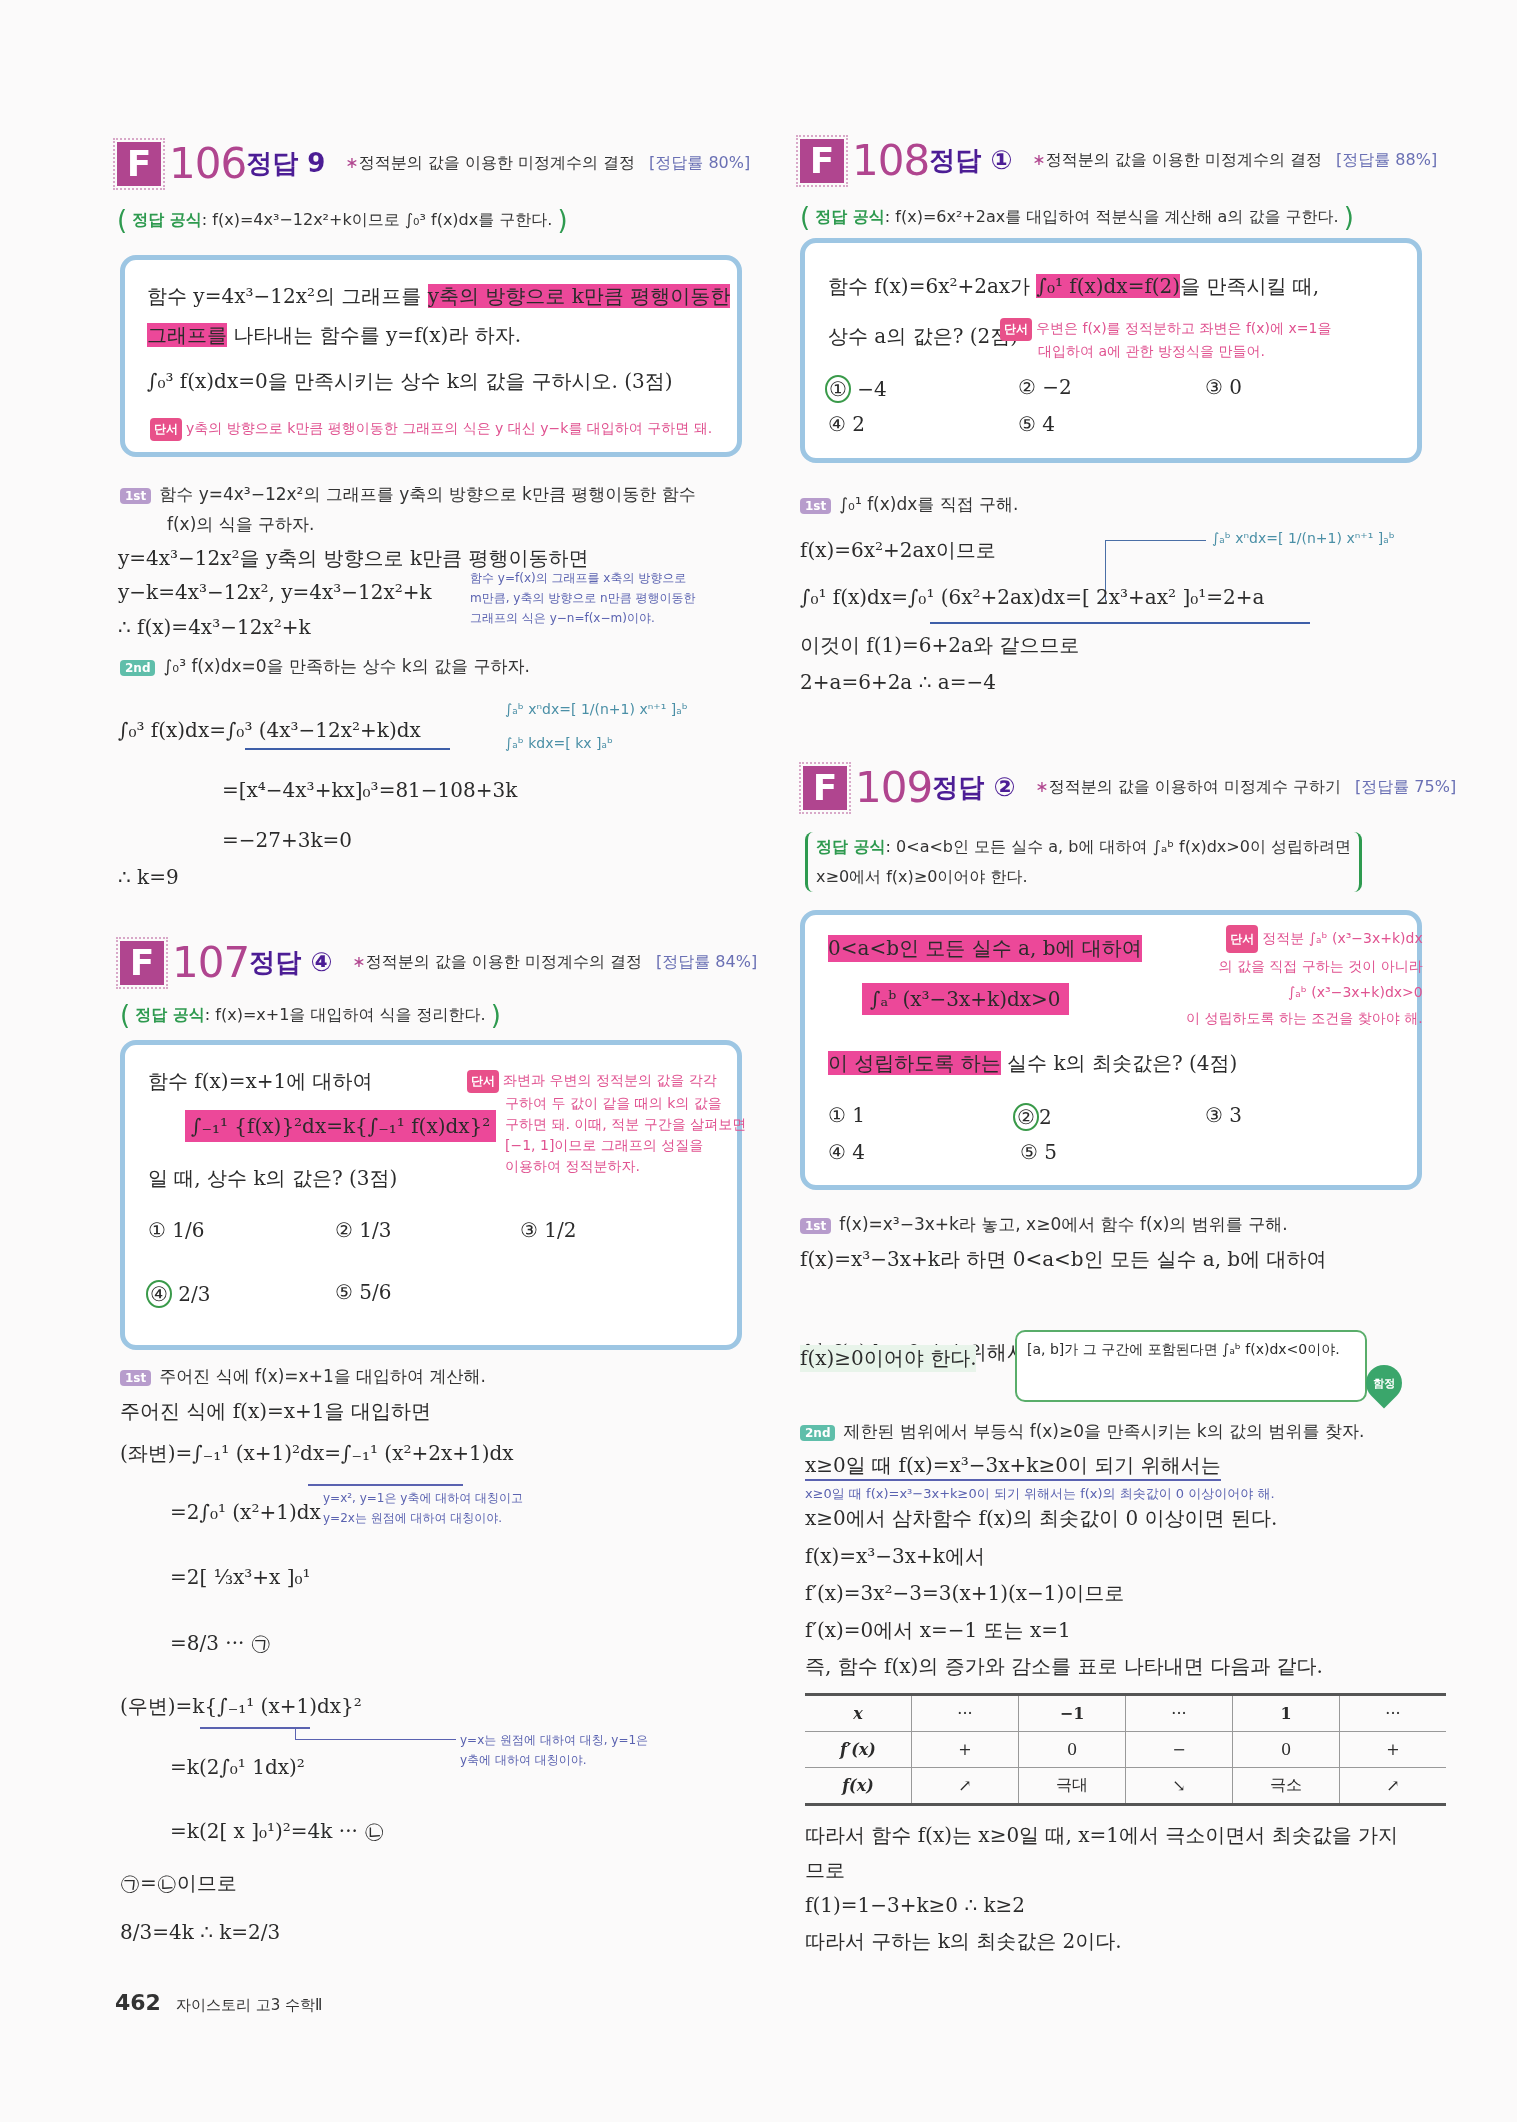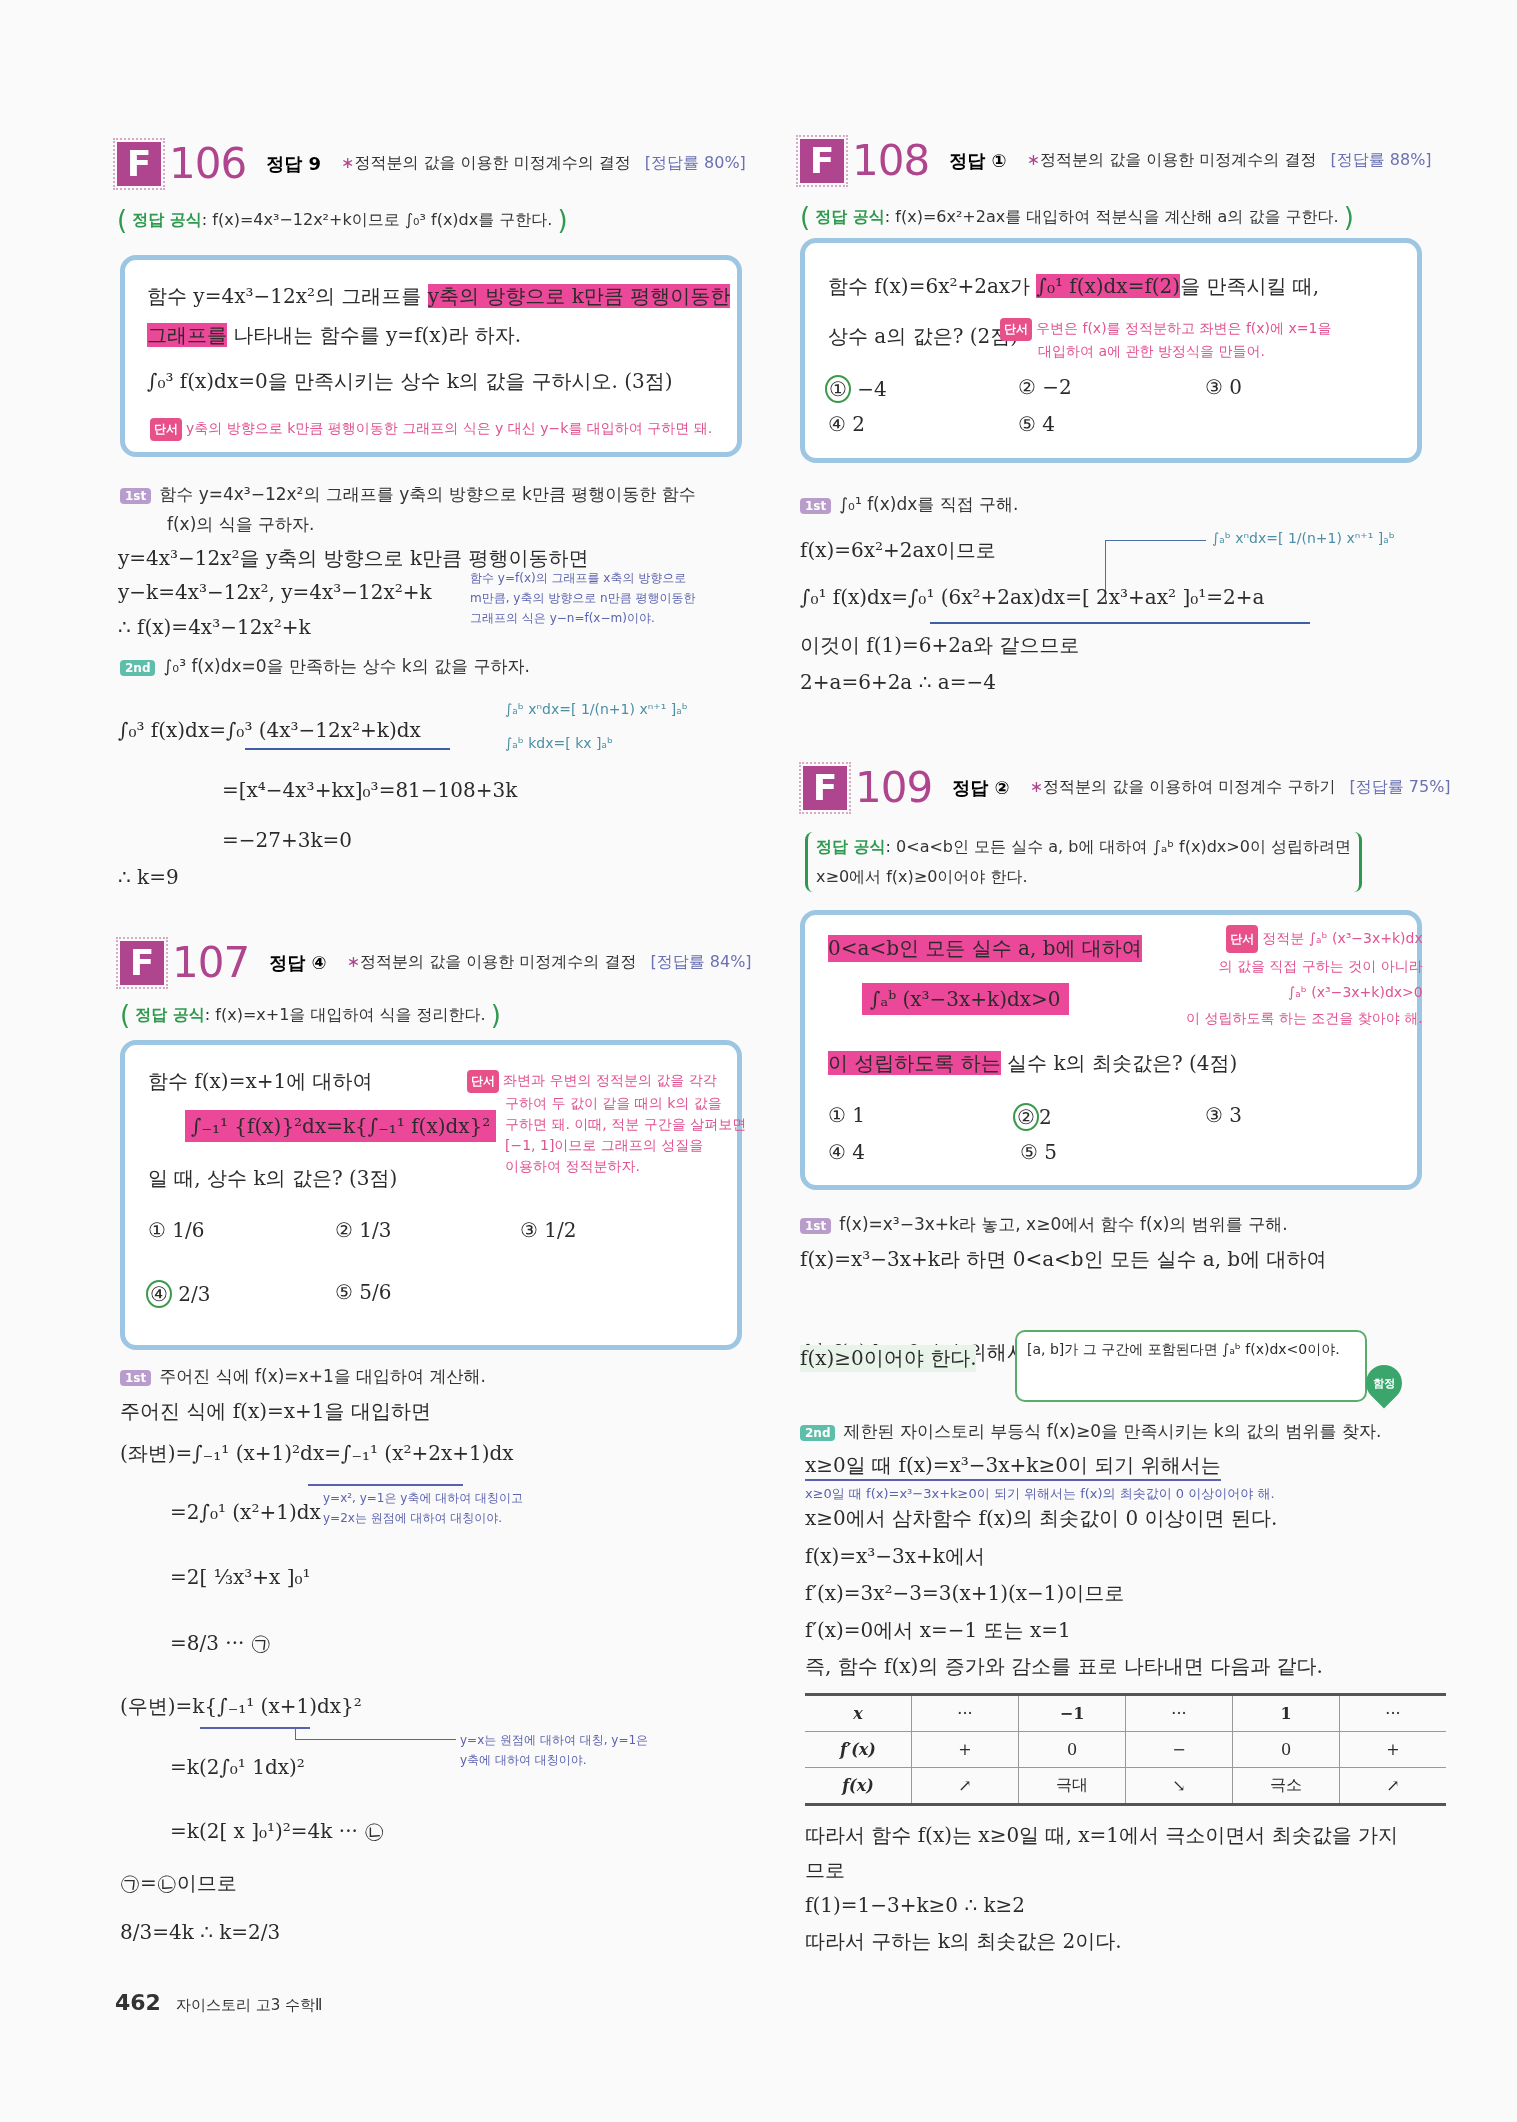--- a/index.html
+++ b/index.html
@@ -6,21 +6,21 @@
   body { width:1517px; height:2122px; background:#fbfafa; position:relative; overflow:hidden;
          font-family:"DejaVu Serif","Liberation Serif",serif; color:#2b2b2b; }
   .sans { font-family:"DejaVu Sans","Liberation Sans",sans-serif; }
   .abs { position:absolute; }
 
   .hdr { position:absolute; display:flex; align-items:center; white-space:nowrap; }
   .fbox { width:44px; height:44px; background:#b0458f; color:#fff; font-family:"DejaVu Sans",sans-serif;
           font-weight:bold; font-size:36px; display:flex; align-items:center; justify-content:center;
           outline:2px dotted #d8a8c8; outline-offset:2px; }
   .pnum { font-family:"DejaVu Sans",sans-serif; color:#b0458f; font-size:42px; margin-left:8px; letter-spacing:-1px; }
-  .ans { font-family:"DejaVu Sans",sans-serif; font-weight:bold; font-size:18px; margin-left:20px; color:#000000; }
+  .ans { font-family:"DejaVu Sans",sans-serif; font-weight:bold; font-size:26px; color:#4c1d95; }
   .topic { font-family:"DejaVu Sans",sans-serif; font-size:16px; margin-left:20px; color:#333; }
   .topic .star { color:#b0458f; }
   .rate { font-family:"DejaVu Sans",sans-serif; font-size:16px; color:#6a70b4; margin-left:14px; }
 
   .formula { position:absolute; font-family:"DejaVu Sans",sans-serif; font-size:16px; color:#333; white-space:nowrap; }
   .formula .lbl { color:#2e9a4f; font-weight:bold; }
   .formula .br { color:#2e9a4f; font-size:26px; vertical-align:middle; }
 
   .qbox { position:absolute; border:5px solid #9dc6e3; border-radius:16px; background:#fff; box-sizing:border-box; }
   .qtext { position:absolute; font-size:20px; white-space:nowrap; color:#2b2b2b; }
@@ -213,21 +213,21 @@
 <div class="line" style="left:800px;top:1246px;">f(x)=x³−3x+k라 하면 0&lt;a&lt;b인 모든 실수 a, b에 대하여</div>
 <div class="line" style="left:800px;top:1295px;margin-top:44px;">∫ₐᵇ f(x)dx&gt;0이기 위해서는 x≥0인 범위에서</div>
 <div class="line" style="left:800px;top:1345px;background:#e8f4ea;">f(x)≥0이어야 한다.</div>
 <div class="callout" style="left:1015px;top:1330px;width:352px;height:72px;">
   <div>[a, b]가 그 구간에 포함된다면 ∫ₐᵇ f(x)dx&lt;0이야.</div>
 </div>
 <div class="pin" style="left:1366px;top:1365px;">
     <span>함정</span>
   </div>
 
-<div class="step" style="left:800px;top:1420px;"><span class="nd">2nd</span><span>제한된 자이스토리 부등식 f(x)≥0을 만족시키는 k의 값의 범위를 찾자.</span></div>
+<div class="step" style="left:800px;top:1420px;"><span class="nd">2nd</span><span>제한된 범위에서 부등식 f(x)≥0을 만족시키는 k의 값의 범위를 찾자.</span></div>
 <div class="line ul" style="left:805px;top:1452px;border-bottom-color:#5a62b0;">x≥0일 때 f(x)=x³−3x+k≥0이 되기 위해서는</div>
 <div class="note" style="left:805px;top:1484px;font-size:13px;">x≥0일 때 f(x)=x³−3x+k≥0이 되기 위해서는 f(x)의 최솟값이 0 이상이어야 해.</div>
 <div class="line" style="left:805px;top:1505px;">x≥0에서 삼차함수 f(x)의 최솟값이 0 이상이면 된다.</div>
 <div class="line" style="left:805px;top:1543px;">f(x)=x³−3x+k에서</div>
 <div class="line" style="left:805px;top:1580px;">f′(x)=3x²−3=3(x+1)(x−1)이므로</div>
 <div class="line" style="left:805px;top:1617px;">f′(x)=0에서 x=−1 또는 x=1</div>
 <div class="line" style="left:805px;top:1653px;">즉, 함수 f(x)의 증가와 감소를 표로 나타내면 다음과 같다.</div>
 
 <table class="inc" style="left:805px;top:1693px;">
   <tbody>

